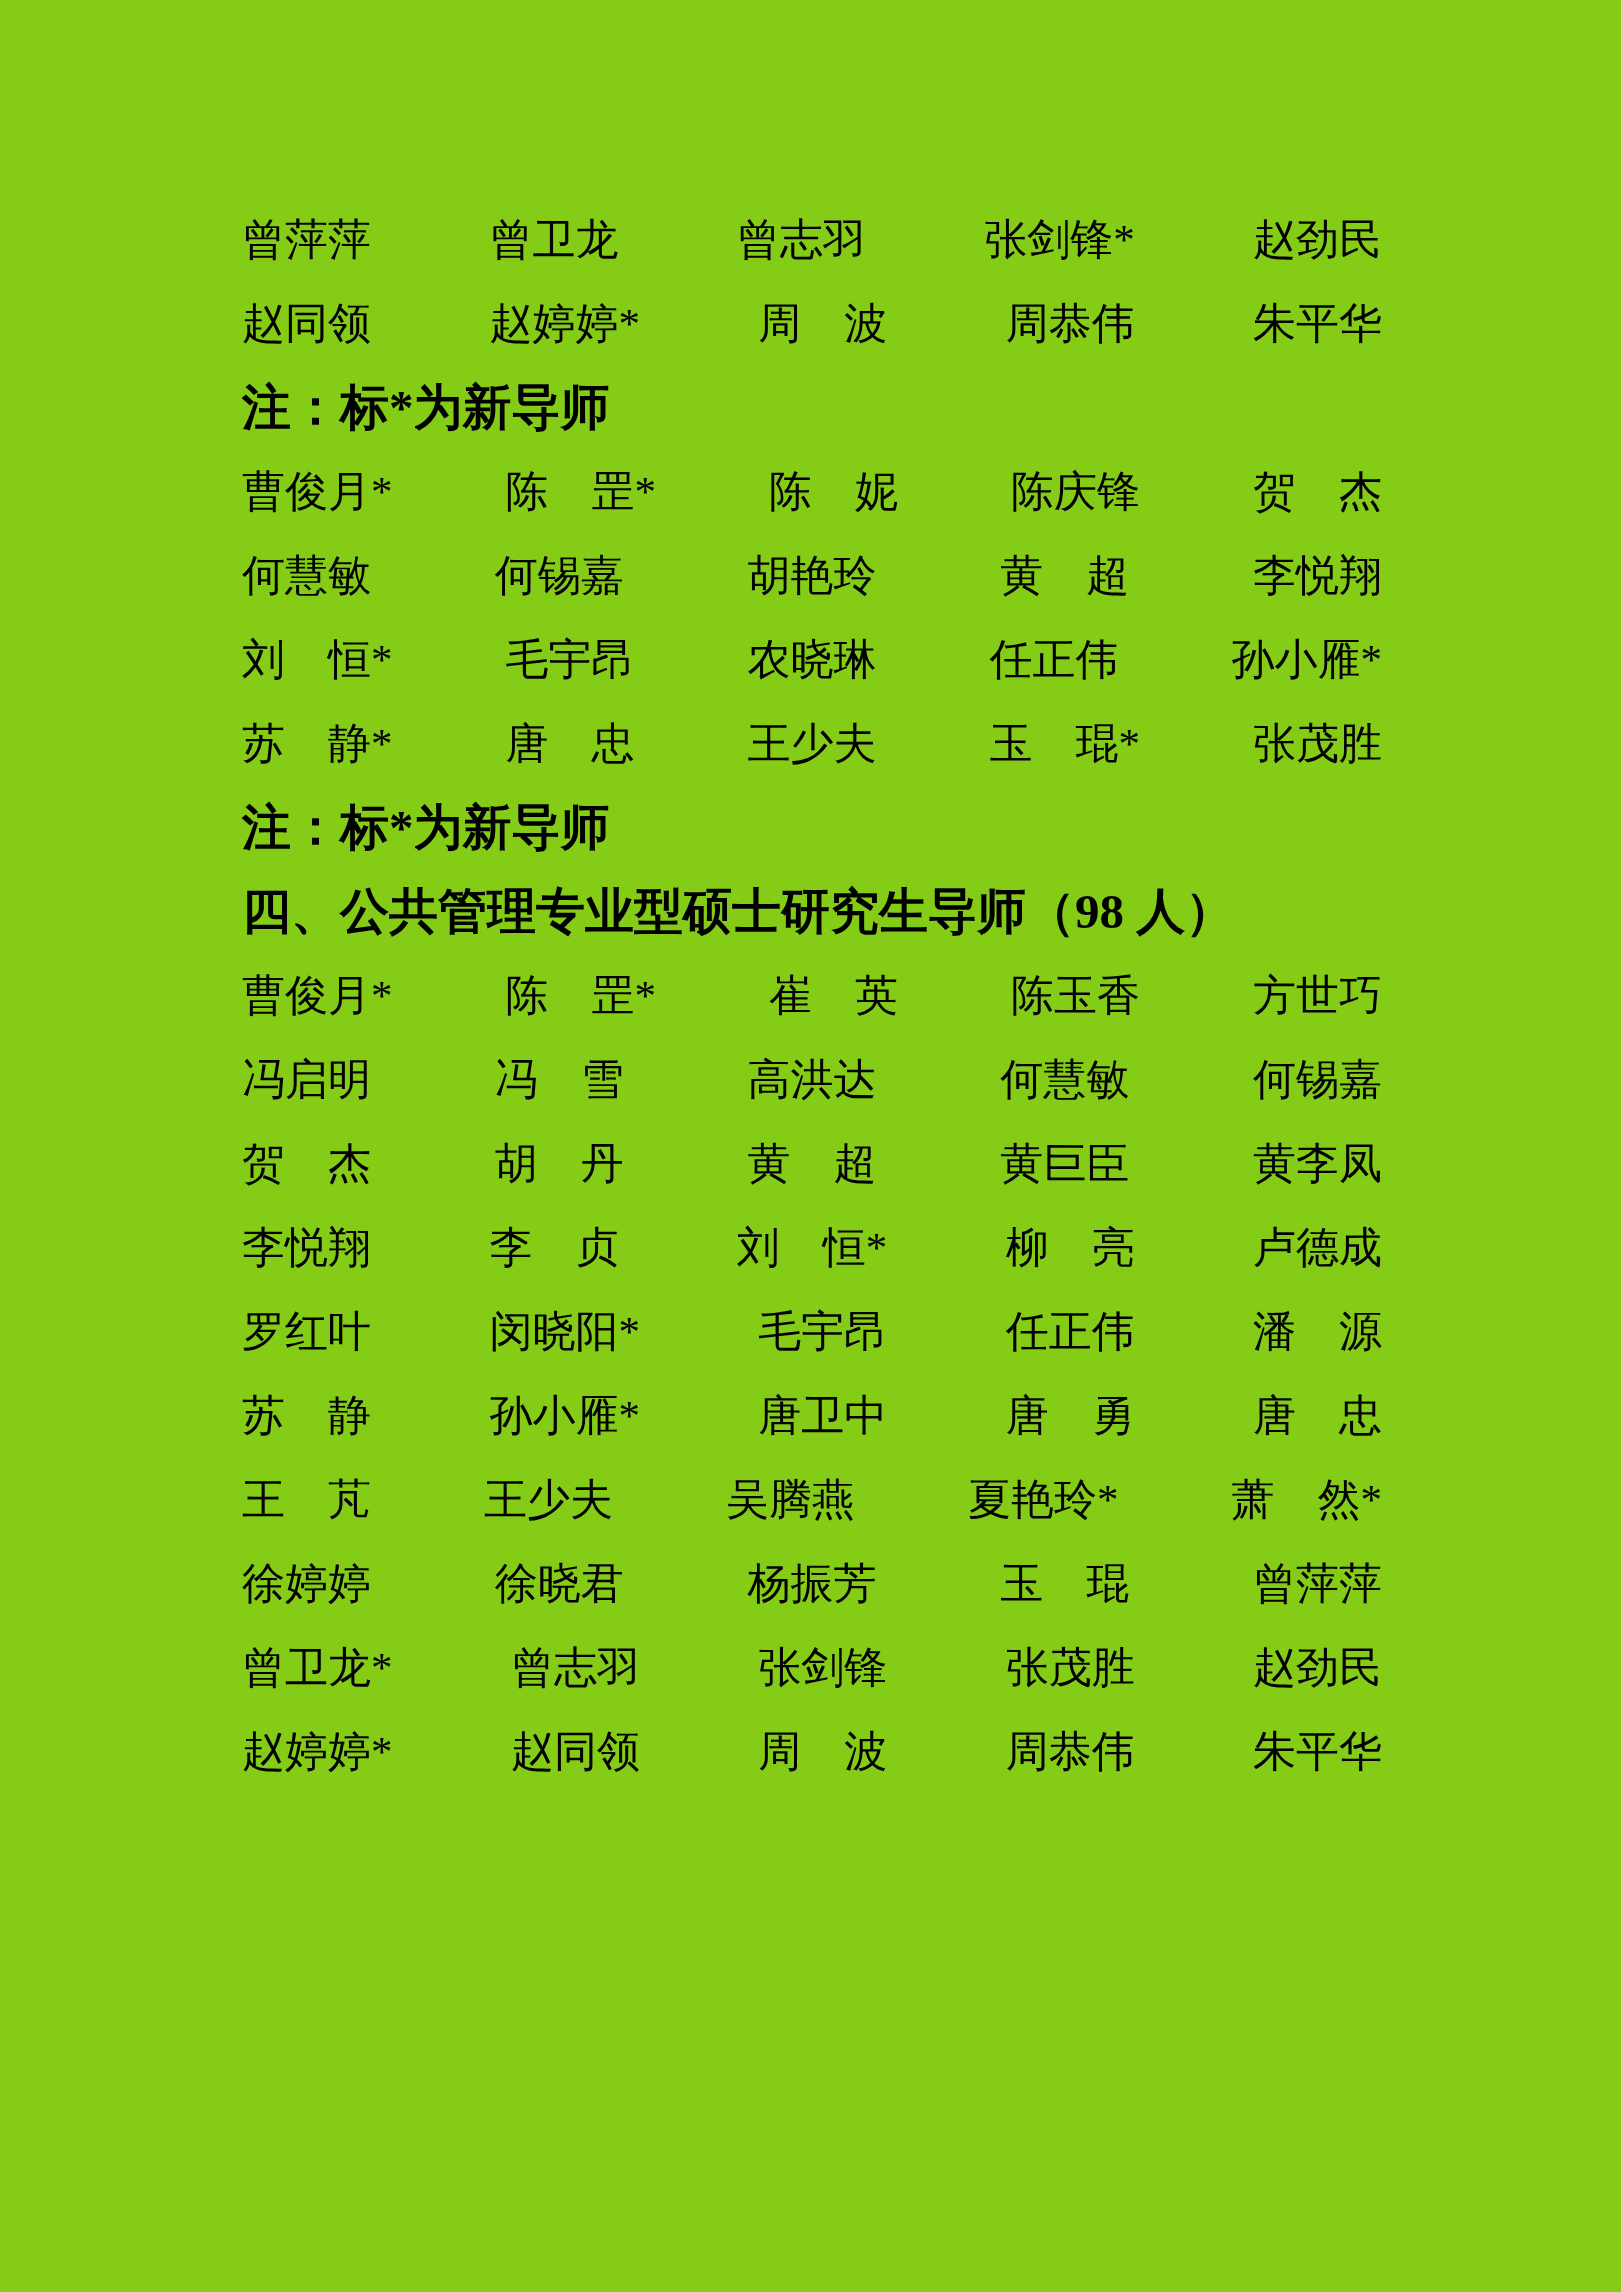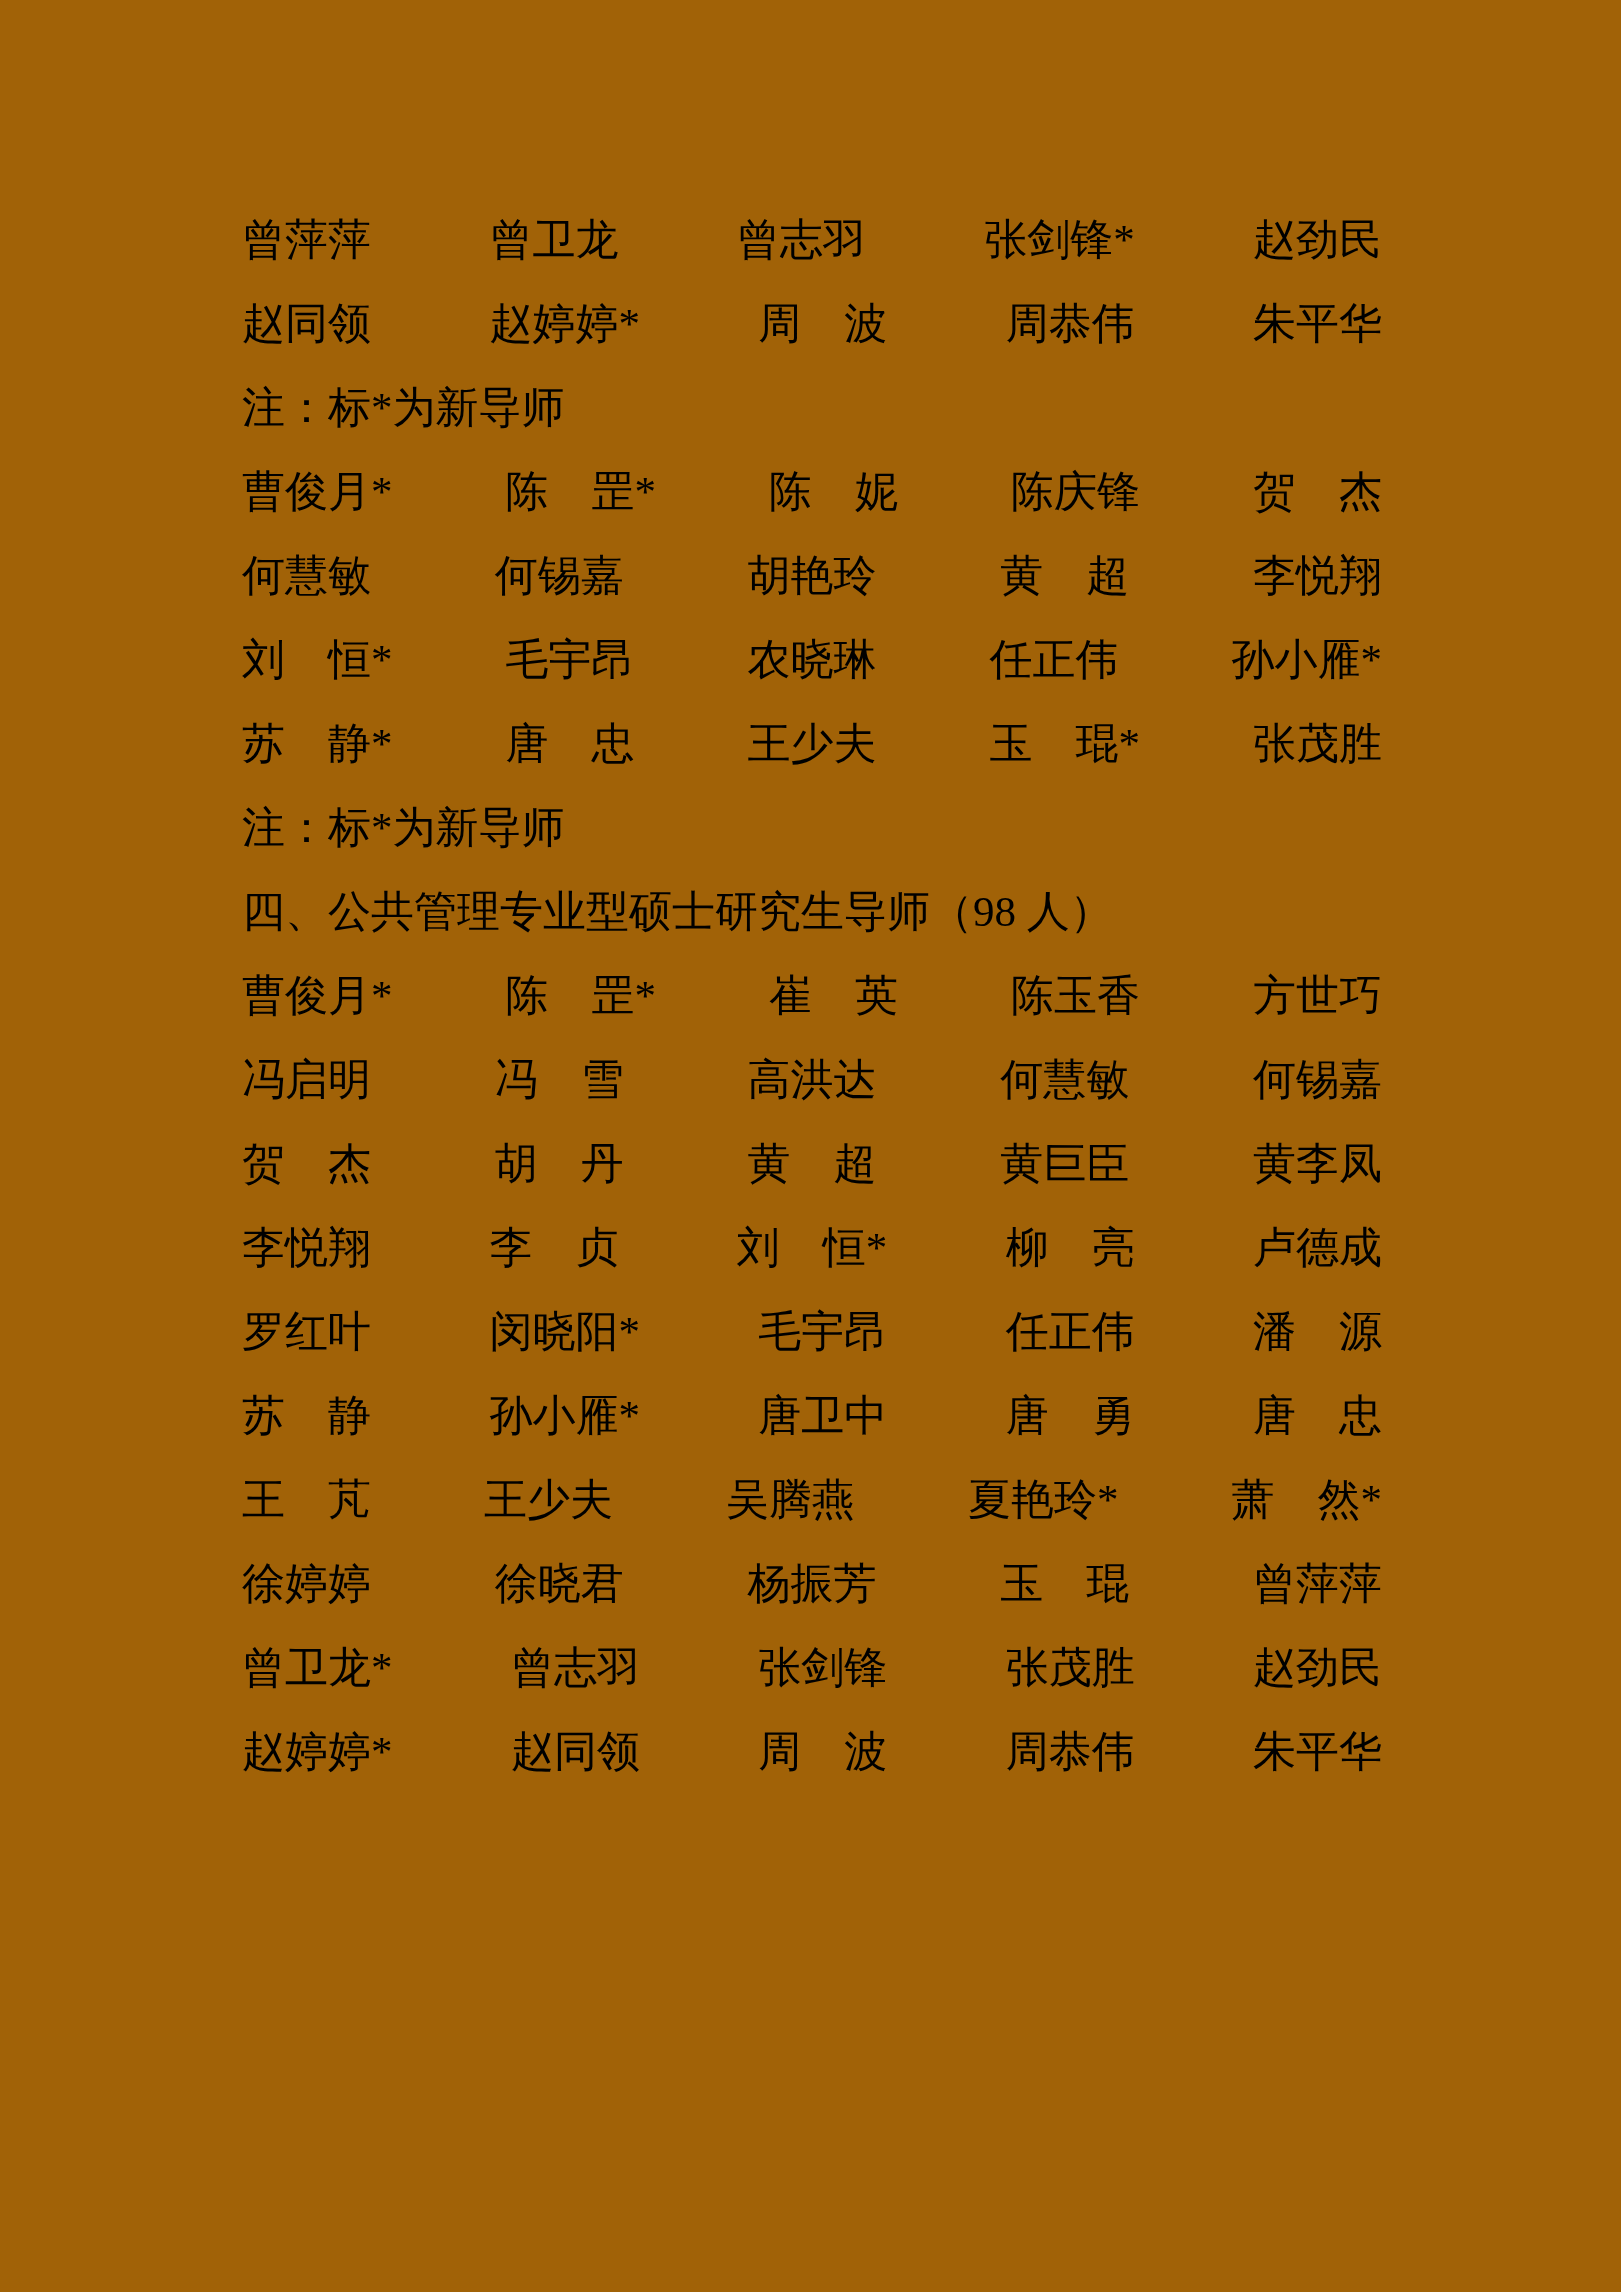--- a/index.html
+++ b/index.html
@@ -4,37 +4,38 @@
 <style>
   html, body {
     margin: 0;
     padding: 0;
     background: #ffffff;
   }
   .page {
     position: relative;
     width: 1621px;
     height: 2293px;
-    background: #a16207;
+    background: #84cc16;
     font-family: "Liberation Serif", "DejaVu Serif", serif;
     color: #000000;
     overflow: hidden;
   }
   .content {
     position: absolute;
     left: 242px;
     top: 198px;
     width: 1140px;
   }
   .line {
     height: 84px;
     display: flex;
     align-items: center;
-    font-size: 43px;
+    font-size: 49px;
     white-space: pre;
+    font-weight: bold;
   }
   .name-grid .row {
     height: 84px;
     display: flex;
     align-items: center;
     justify-content: space-between;
     font-size: 43px;
     white-space: pre;
   }
   .cell {

